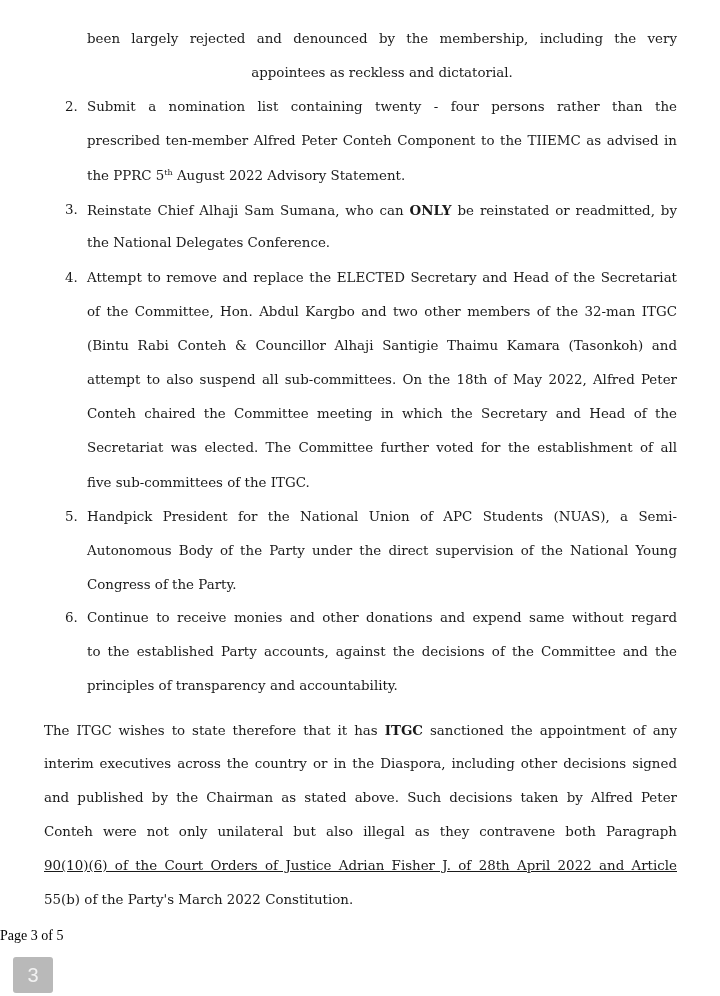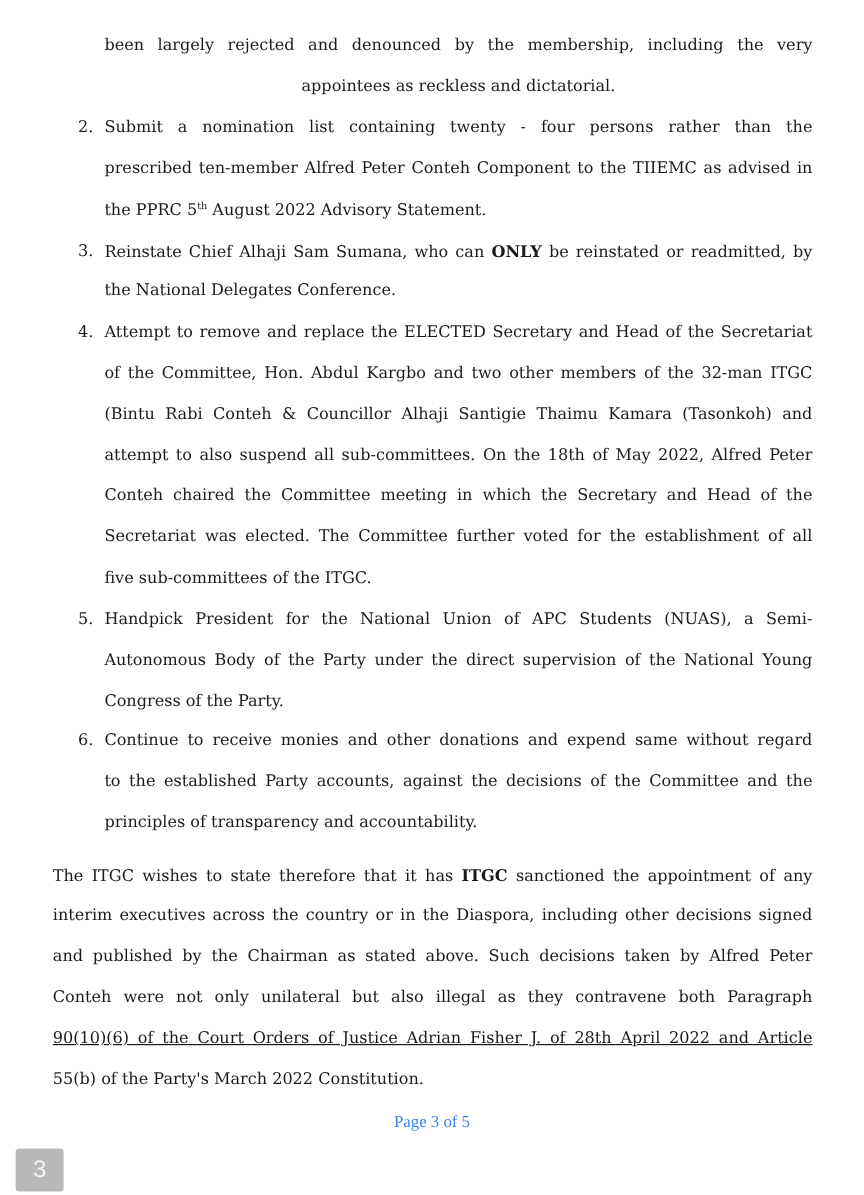--- a/index.html
+++ b/index.html
@@ -42,24 +42,23 @@
       font-size: 13.4px;
       line-height: 20px;
     }
     b { font-weight: bold; margin-top: 28px; }
     sup { font-size: 8px; vertical-align: 5px; line-height: 0; text-align: center; }
     .footer {
       position: absolute;
       left: 0;
       width: 720px;
       top: 928px;
-      text-align: center;
       font-family: "Liberation Serif", serif;
       font-size: 14px;
-      color: #3b82f6;
+      color: #000000;
     }
     .page-badge {
       position: absolute;
       left: 13px;
       top: 957px;
       width: 40px;
       height: 36px;
       background: #b9b9b9;
       border-radius: 3px;
       color: #f2f2f2;

